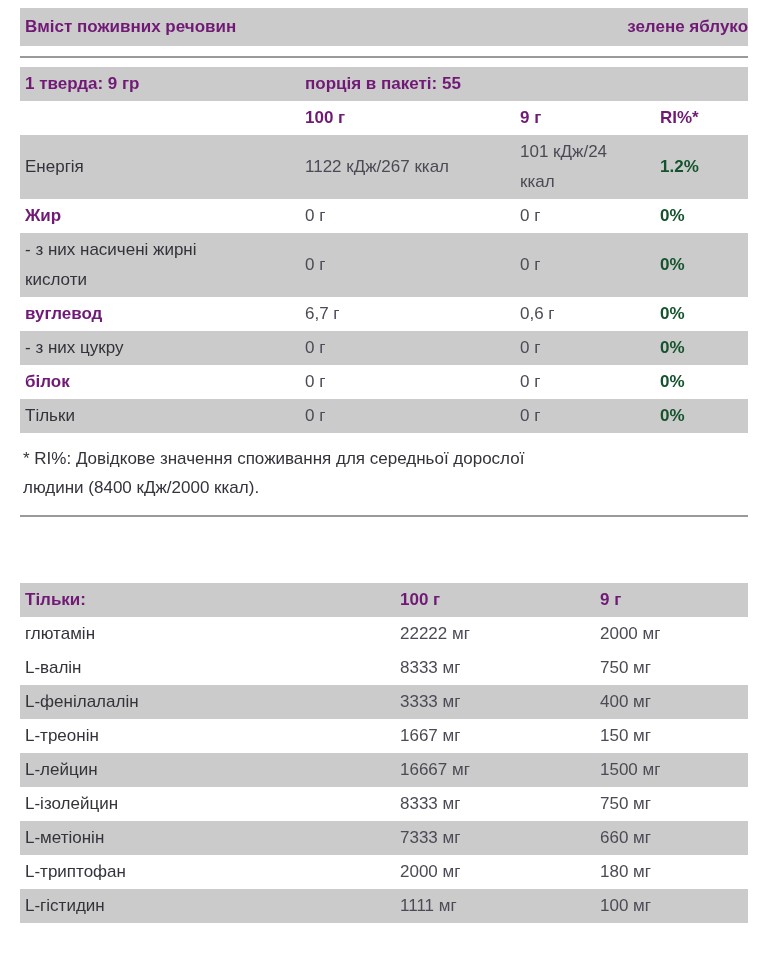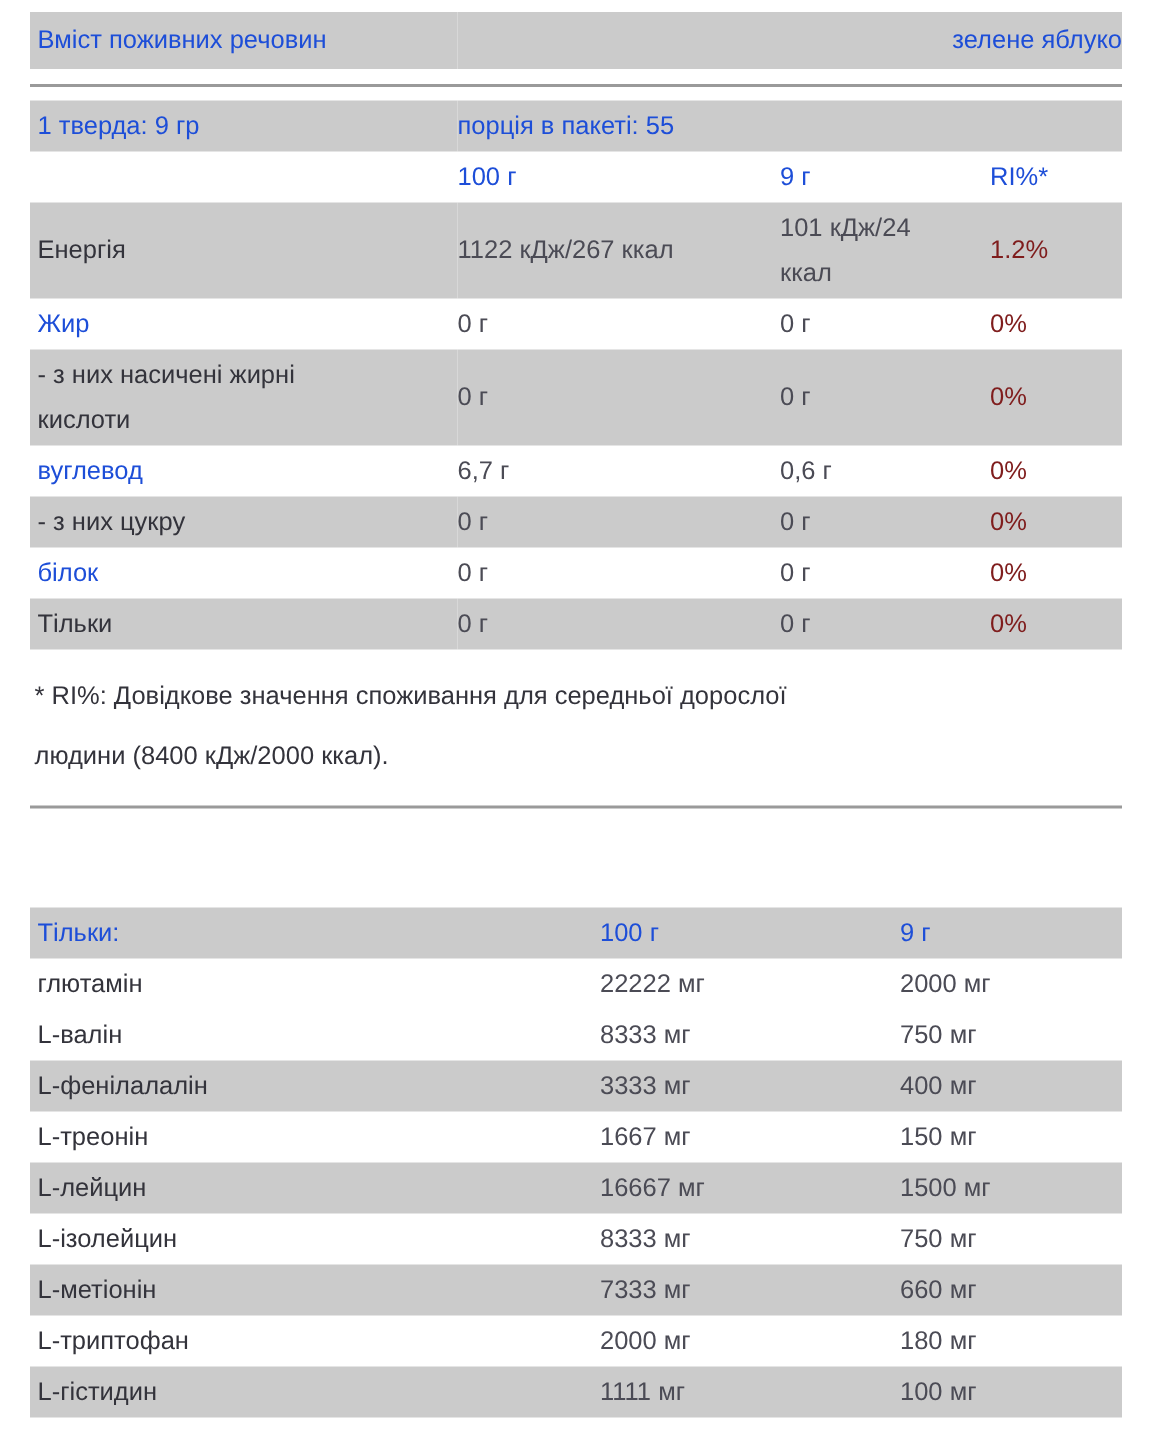--- a/index.html
+++ b/index.html
@@ -18,35 +18,35 @@
   .t1 .c-9{width:140px;}
   .t1 .c-ri{width:88px;}
   
   .t2 .c-label{width:380px;}
   .t2 .c-100{width:200px;}
   .t2 .c-9{width:148px;}
 
   tr.shade td{background:#cbcbcb;}
   .lbl{text-align:left;white-space:pre-line;padding-left:5px;}
   .num{white-space:pre-line;color:#4b4b55;}
-  .bold{font-weight:normal;color:#1d4ed8;}
-  .pct{font-weight:normal;color:#7f1d1d;}
+  .bold{font-weight:bold;color:#701a75;}
+  .pct{font-weight:bold;color:#14532d;}
   .hdr td{height:34px;}
   .serving td{height:27px;}
   .colhead td{height:28px;}
   .t1 tr.data td{height:27px;}
   .t2 td{height:29px;}
   .variant-cell{text-align:right;padding-left:145px;}
   .right-cell{text-align:left;}
 
   .divider{border:none;border-top:2px solid #9a9a9a;margin:0;}
   .div1{margin:10px 0 9px 0;}
   .div2{margin:13px 0 0 0;}
   .footnote{
-    font-size:17px;line-height:40px;color:#33333b;
+    font-size:17px;line-height:29px;color:#33333b;
     white-space:pre-line;margin:11px 0 0 0;padding-left:3px;
   }
   .gap{height:66px;}
 </style>
 </head>
 <body>
 
 <div class="page">
 
   <table class="t1">

